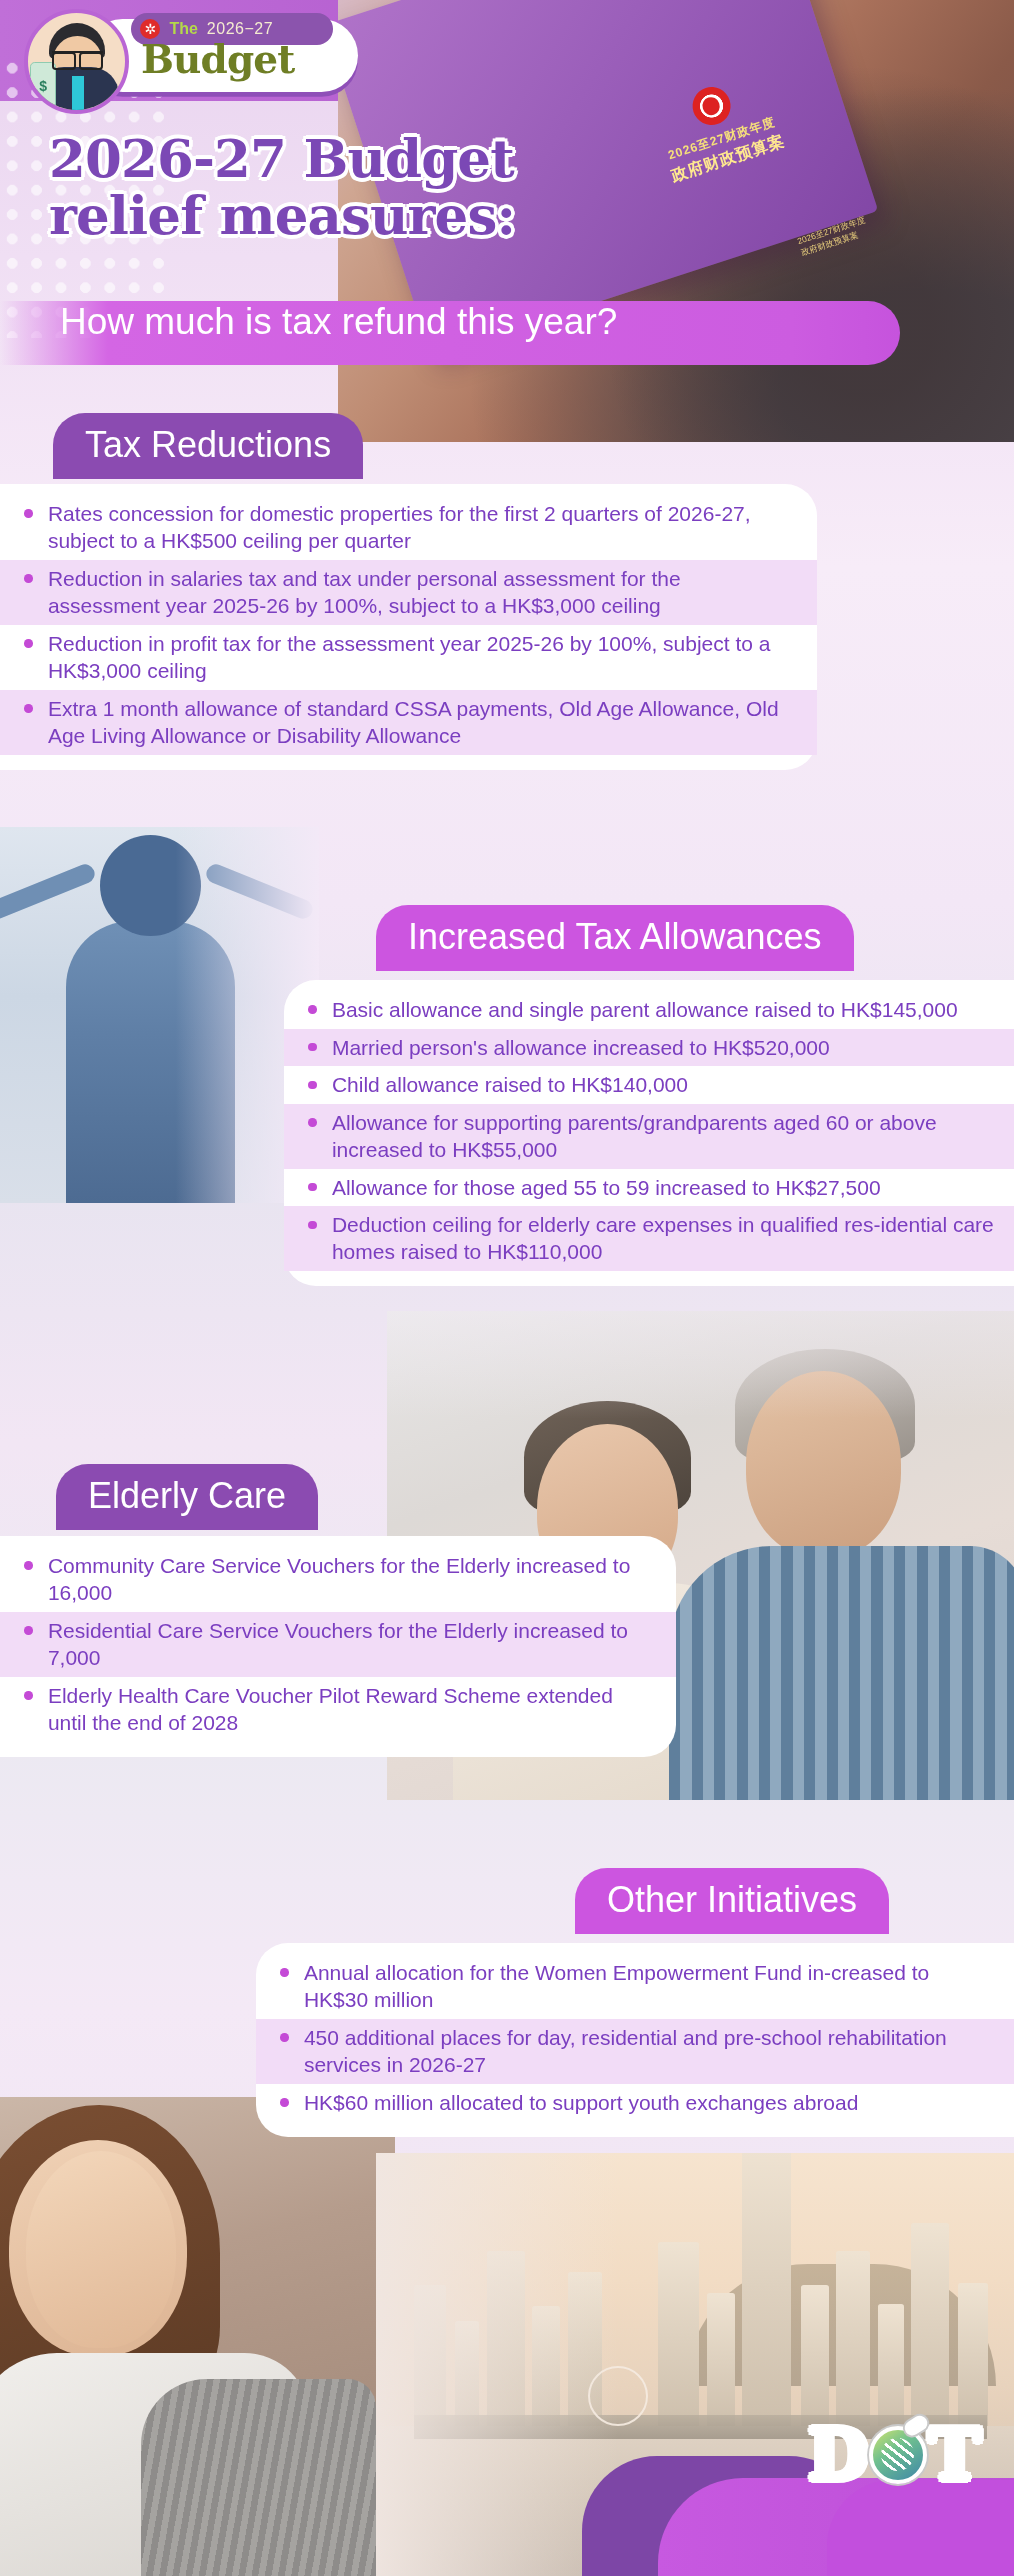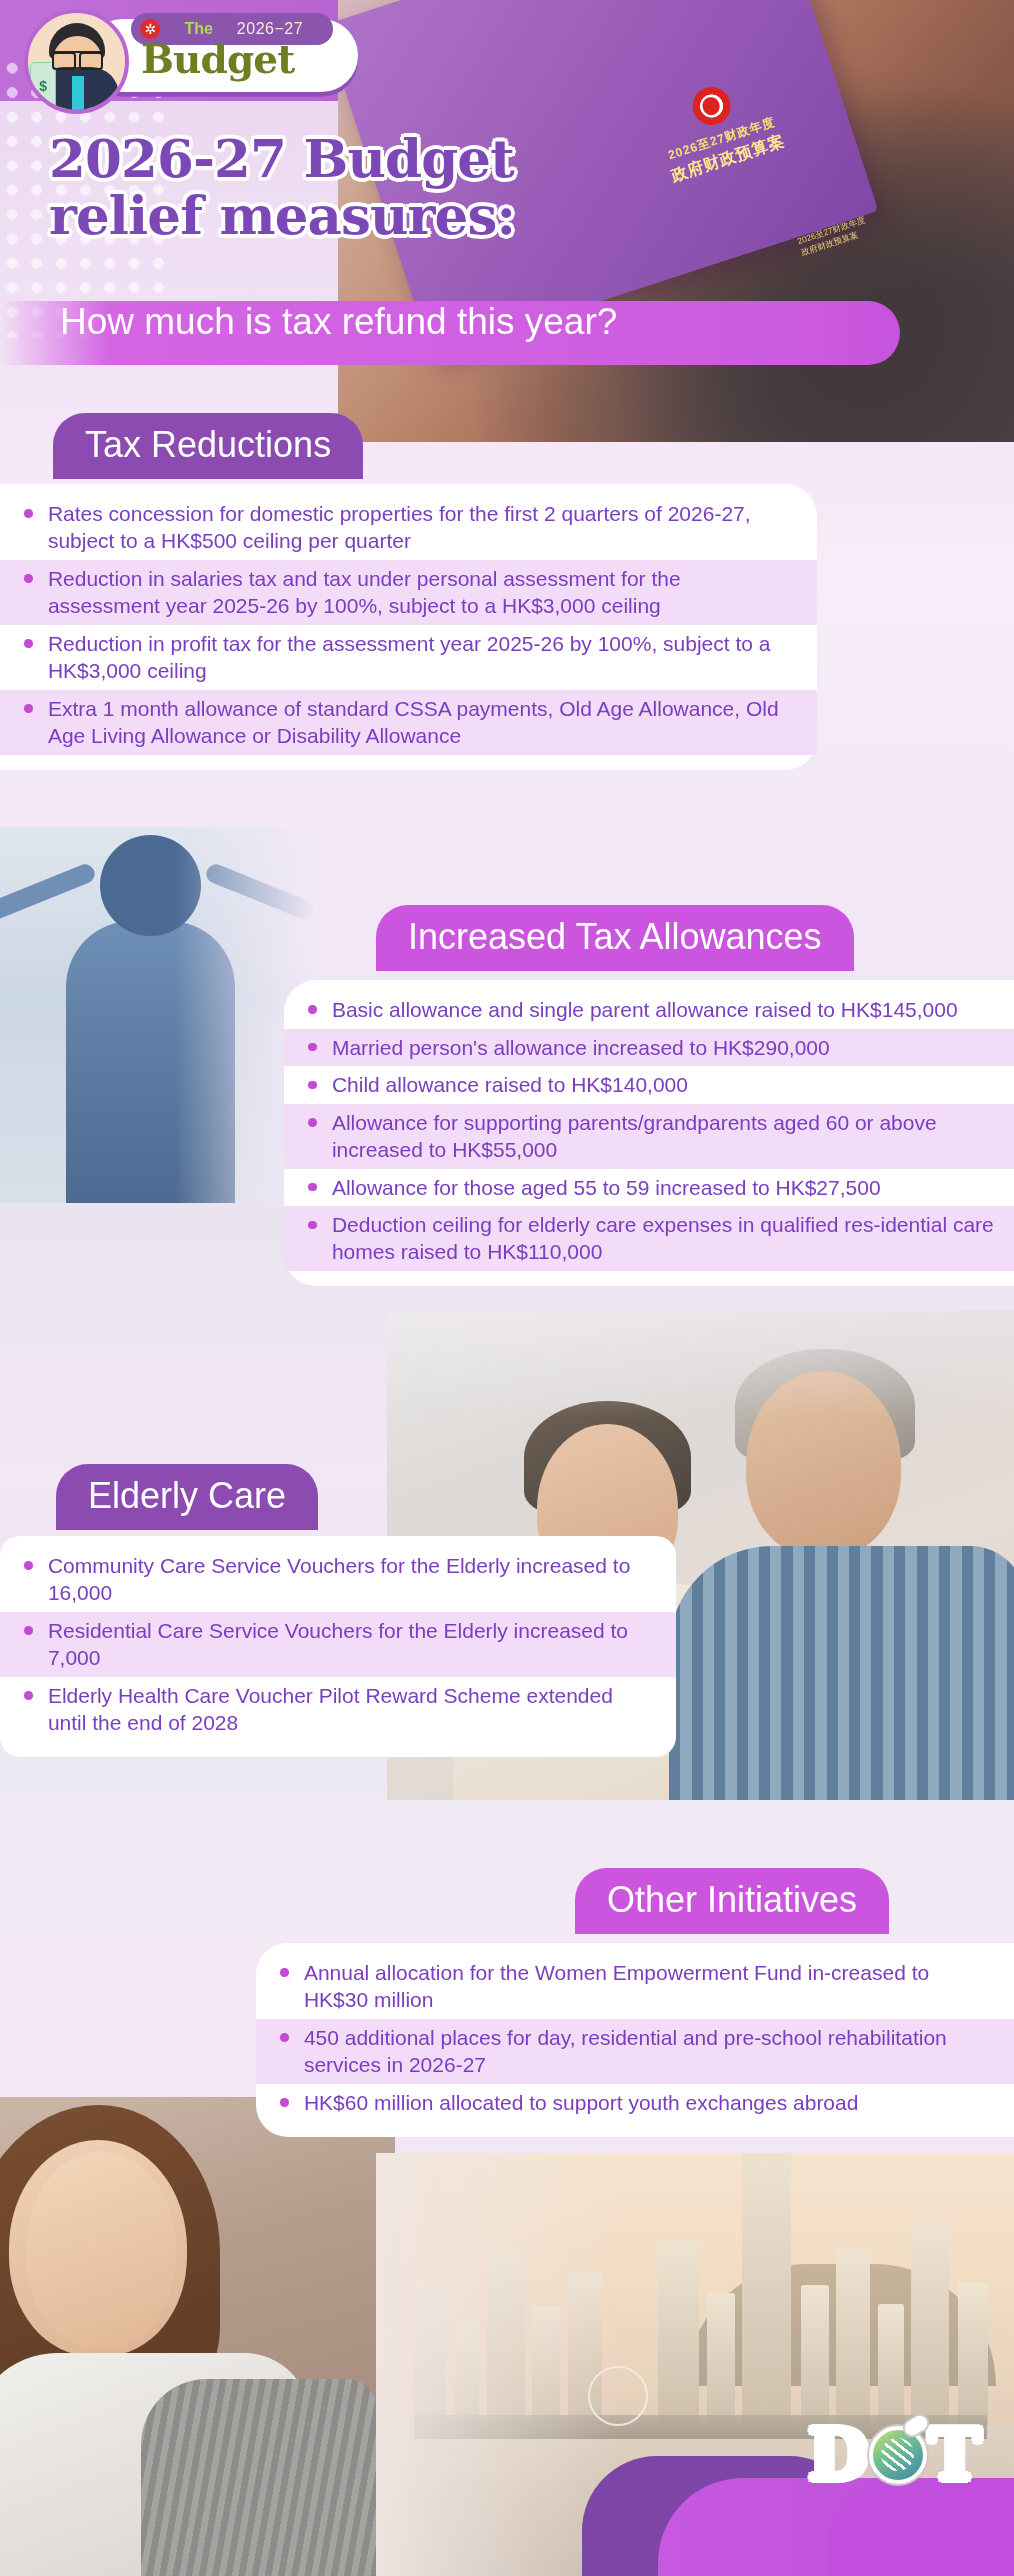--- a/index.html
+++ b/index.html
@@ -267,21 +267,21 @@
   .badge-white {
     position: absolute; top: 13px; left: 73px;
     width: 272px; height: 73px;
     background: #fff; border-radius: 38px;
     box-shadow: 0 4.7px 0 #8f4fb8;
   }
   .badge-pill {
     position: absolute; top: 7.5px; left: 118px;
     width: 202px; height: 32px;
     background: #8b54ad; border-radius: 17px;
-    display: flex; align-items: center; gap: 24px;
+    display: flex; align-items: center; gap: 9px;
     padding-left: 9.4px; z-index: 3;
   }
   .hk-flag {
     width: 20px; height: 20px; border-radius: 50%;
     background: #e02b2b; position: relative; flex: 0 0 auto;
   }
   .hk-flag::after {
     content: "✲"; position: absolute; inset: 0;
     color: #fff; font-size: 14px; line-height: 20px; text-align: center;
   }
@@ -409,21 +409,20 @@
   }
 
   
   #sec-elder .sec-head {
     top: 1464px; left: 56px; background: #8b4bb1;
   }
   #sec-elder .sec-body {
     top: 1536px; left: 0; width: 676px;
     border-top-right-radius: 32px;
     border-bottom-right-radius: 32px;
-    border-radius: 20px;
   }
 
   
   #sec-other .sec-head {
     top: 1868px; left: 575px; background: #cc55e0;
   }
   #sec-other .sec-body {
     top: 1943px; left: 256px; width: 759px;
     border-top-left-radius: 32px;
     border-bottom-left-radius: 32px;
@@ -582,21 +581,21 @@
 
   <div id="sec-allow">
     <div class="sec-head" style="background: rgb(204, 85, 224);">Increased Tax Allowances</div>
     <div class="sec-body">
         <div class="bullet-row">
           <span class="dot" style="background: rgb(196, 74, 214);"></span>
           <span class="txt">Basic allowance and single parent allowance raised to HK$145,000</span>
         </div>
         <div class="bullet-row alt">
           <span class="dot" style="background: rgb(196, 74, 214);"></span>
-          <span class="txt">Married person's allowance increased to HK$290,000</span>
+          <span class="txt">Married person's allowance increased to HK$520,000</span>
         </div>
         <div class="bullet-row">
           <span class="dot" style="background: rgb(196, 74, 214);"></span>
           <span class="txt">Child allowance raised to HK$140,000</span>
         </div>
         <div class="bullet-row alt">
           <span class="dot" style="background: rgb(196, 74, 214);"></span>
           <span class="txt">Allowance for supporting parents/grandparents aged 60 or above increased to HK$55,000</span>
         </div>
         <div class="bullet-row">

